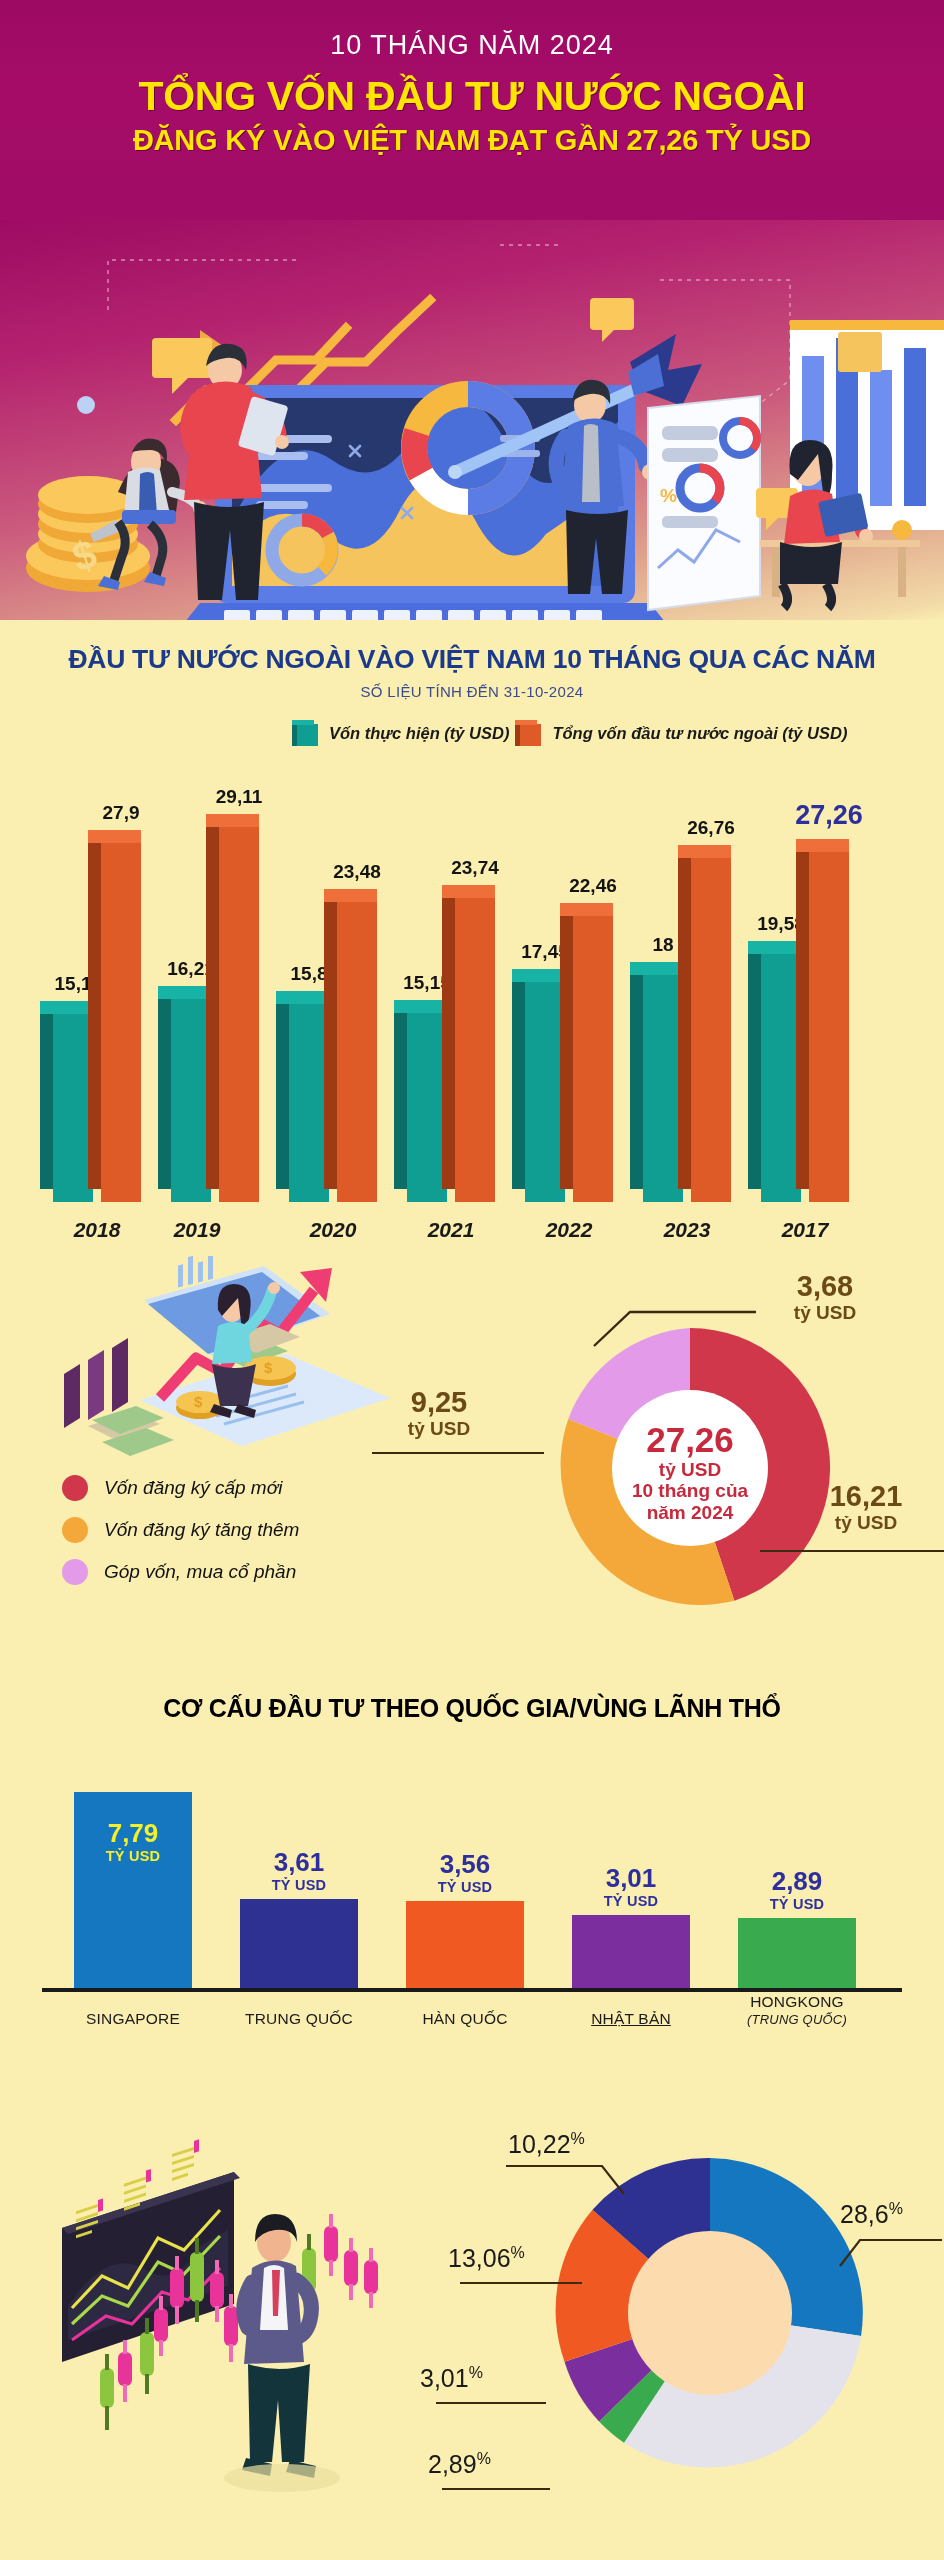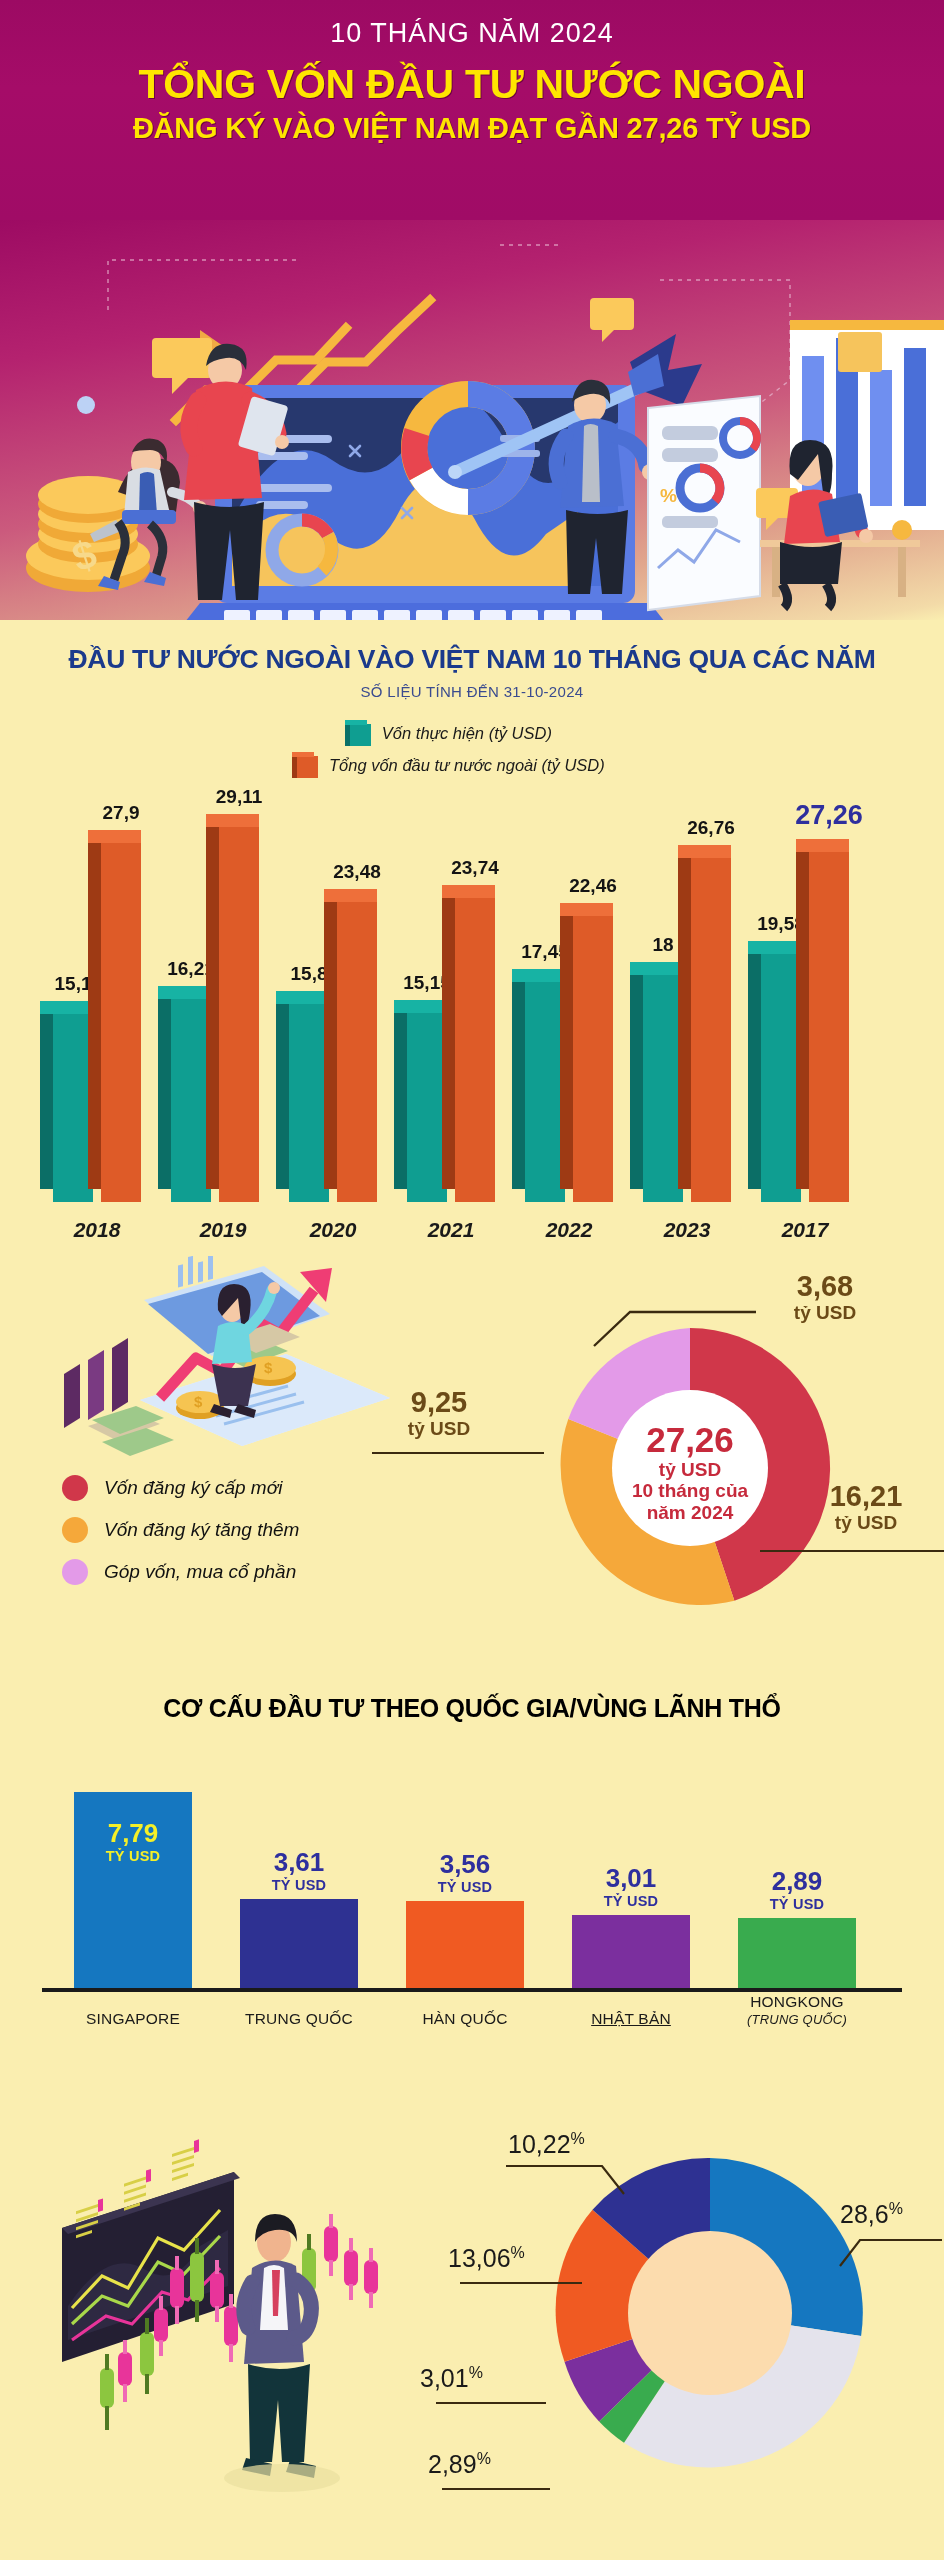--- a/index.html
+++ b/index.html
@@ -7,21 +7,21 @@
     width:944px; height:2560px; overflow:hidden;
     background:#faeeb0;
     font-family:"Liberation Sans", sans-serif;
   }
   .page { position:relative; width:944px; height:2560px; background:#faeeb0; }
 
   
   .header {
     position:relative; width:944px; height:220px;
     background:linear-gradient(180deg,#9c0a63 0%,#a50c68 40%,#a00c66 100%);
-    text-align:center; padding-top:18px;
+    text-align:center; padding-top:30px;
   }
   .hdr-kicker {
     color:#ffffff; font-size:27px; letter-spacing:1px;
     font-family:"Liberation Sans Narrow","Liberation Sans",sans-serif;
     font-weight:400;
   }
   .hdr-main {
     color:#ffe500; font-weight:bold; font-size:41px; line-height:1.06;
     letter-spacing:-0.3px; margin-top:14px; padding:0 18px;
     text-shadow:1px 1px 0 #6e0043;
@@ -42,22 +42,22 @@
 
   
   .sec-title {
     text-align:center; color:#1b3a8c; font-weight:bold;
     font-size:26.5px; letter-spacing:-0.3px; padding:0 8px;
   }
   .sec-subtitle {
     text-align:center; color:#3a4b8f; font-size:15px;
     margin-top:8px; letter-spacing:0.3px;
   }
-  .legend-wrap { display:flex; flex-direction:column; gap:6px;
-    align-items:center; position:absolute; left:292px; top:20px; }
+  .legend-wrap { display:flex; flex-direction:row; gap:6px;
+    align-items:center; position:absolute; left:292px; top:20px;font-weight:bold; }
   .legend-row { display:flex; align-items:center; gap:11px; }
   .legend-cube { width:26px; height:26px; position:relative; }
   .legend-cube i { position:absolute; display:block; }
   .legend-text { font-style:italic; font-size:16.5px; color:#1a1a1a; }
 
   .barchart { position:relative; width:944px; height:560px; }
   .bar3d { position:absolute; bottom:0; }
   .bar3d .face { position:absolute; left:0; bottom:0; width:100%; }
   .bar3d .side { position:absolute; left:-13px; bottom:13px; width:13px; }
   .bar3d .top  { position:absolute; left:-13px; width:100%; height:13px; }
@@ -338,21 +338,21 @@
           <span class="face" style="height: 203px; background: rgb(15, 158, 145);"></span>
           <span class="top" style="top: 0px; width: 53px; background: rgb(23, 179, 164);"></span>
         </div>
         <div class="barlabel" style="left: 145px; bottom: 280px; width: 92px;">16,21</div>
         <div class="bar3d" style="left: 219px; bottom: 58px; width: 40px; height: 388px;">
           <span class="side" style="height: 375px; background: rgb(158, 58, 20);"></span>
           <span class="face" style="height: 375px; background: rgb(222, 91, 40);"></span>
           <span class="top" style="top: 0px; width: 53px; background: rgb(238, 111, 58);"></span>
         </div>
         <div class="barlabel" style="left: 193px; bottom: 452px; width: 92px;">29,11</div>
-        <div class="yearlabel" style="left: 163px;">2019</div>
+        <div class="yearlabel" style="left: 137px;">2019</div>
         <div class="bar3d" style="left: 289px; bottom: 58px; width: 40px; height: 211px;">
           <span class="side" style="height: 198px; background: rgb(11, 110, 102);"></span>
           <span class="face" style="height: 198px; background: rgb(15, 158, 145);"></span>
           <span class="top" style="top: 0px; width: 53px; background: rgb(23, 179, 164);"></span>
         </div>
         <div class="barlabel" style="left: 263px; bottom: 275px; width: 92px;">15,8</div>
         <div class="bar3d" style="left: 337px; bottom: 58px; width: 40px; height: 313px;">
           <span class="side" style="height: 300px; background: rgb(158, 58, 20);"></span>
           <span class="face" style="height: 300px; background: rgb(222, 91, 40);"></span>
           <span class="top" style="top: 0px; width: 53px; background: rgb(238, 111, 58);"></span>

